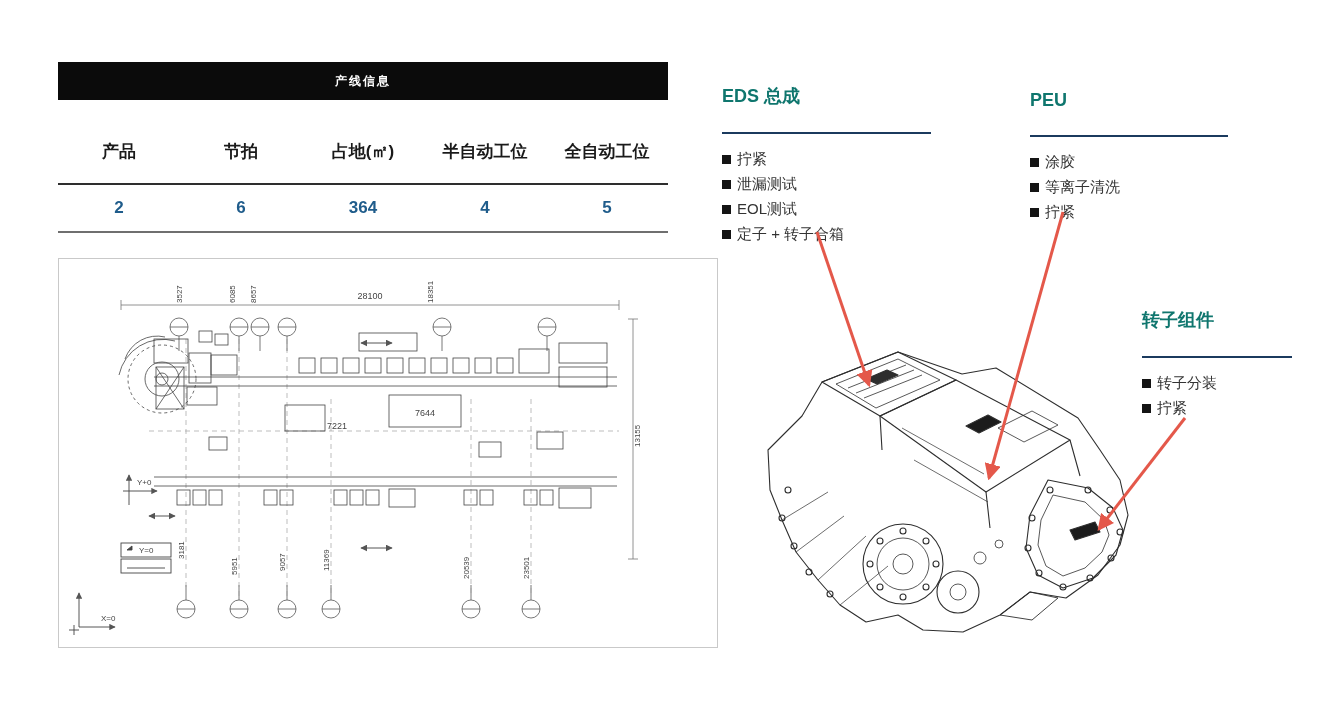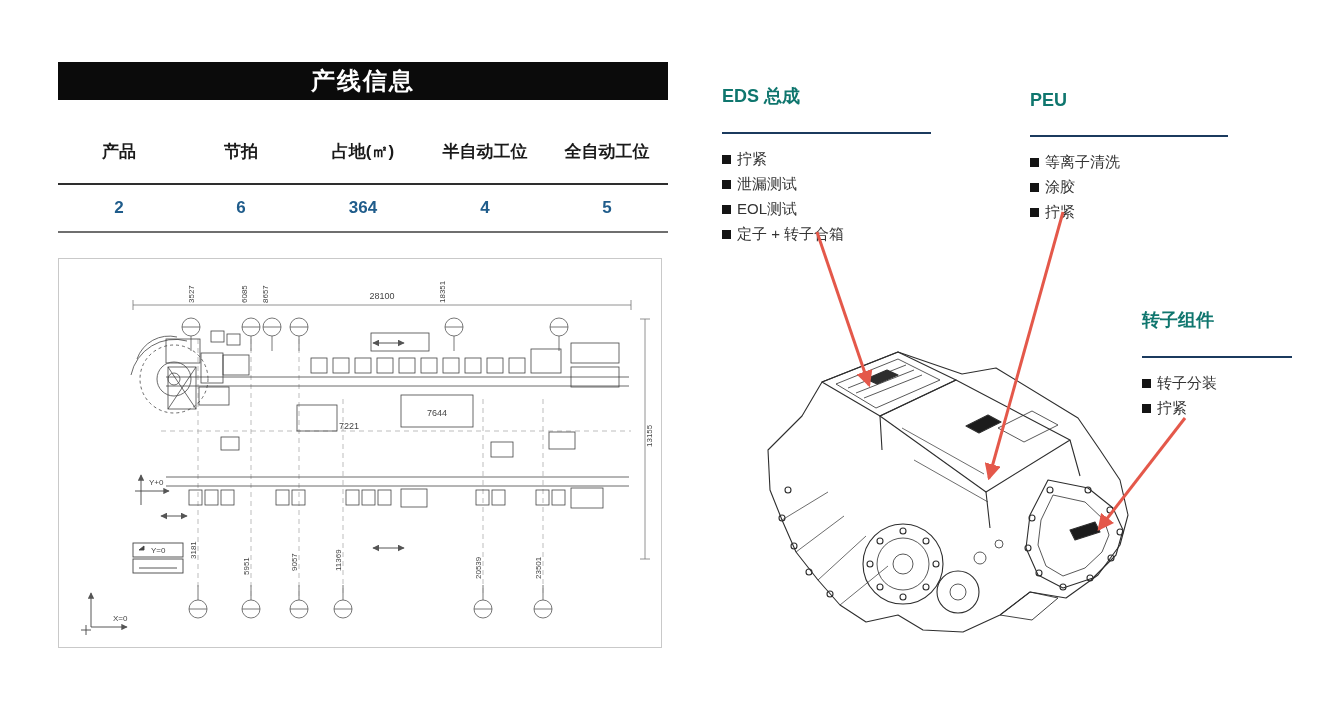--- a/index.html
+++ b/index.html
@@ -6,33 +6,33 @@
   body{
     width:1324px;height:706px;position:relative;overflow:hidden;
     background:#ffffff;
     font-family:"Liberation Sans","DejaVu Sans",sans-serif;
   }
   .abs{position:absolute;}
 
   
   #table-card{left:58px;top:62px;width:610px;}
   .tbl-title{
-    background:#0b0b0b;color:#ffffff;font-size:24px;font-weight:700;
+    background:#0b0b0b;color:#ffffff;font-size:12px;font-weight:700;
     text-align:center;height:38px;line-height:38px;letter-spacing:2px;
   }
   .tbl-row{display:flex;}
   .head-row{padding:40px 0 20px;border-bottom:2px solid #2e2e2e;}
   .head-cell{flex:1;text-align:center;font-size:17px;font-weight:700;color:#1a1a1a;}
   .val-row{padding:13px 0;border-bottom:2px solid #6f6f6f;}
   .val-cell{flex:1;text-align:center;font-size:17px;font-weight:600;color:#1f5c8b;}
 
   
   #cad-card{
-    left:58px;top:258px;width:604px;height:390px;
-    border:1px solid #c9c9c9;box-sizing:border-box;background:#fff;padding-left:12px;
+    left:58px;top:258px;width:660px;height:390px;
+    border:1px solid #c9c9c9;box-sizing:border-box;background:#fff;
   }
   #cad-card svg{display:block;}
   .dim{font-size:8px;fill:#444;}
   .dim9{font-size:9px;fill:#444;}
 
   
   .callout{position:absolute;}
   .callout .hd{
     font-size:18px;font-weight:700;color:#0f766e;
     padding-bottom:24px;border-bottom:2px solid #1b3a5e;
@@ -239,25 +239,25 @@
         <span>定子 + 转子合箱</span>
       </li>
   </ul>
 </section>
 
 <section class="callout" id="callout-peu">
   <div class="hd">PEU</div>
   <ul>
     <li>
         <span class="sq"></span>
+        <span>涂胶</span>
+      </li>
+    <li>
+        <span class="sq"></span>
         <span>等离子清洗</span>
-      </li>
-    <li>
-        <span class="sq"></span>
-        <span>涂胶</span>
       </li>
     <li>
         <span class="sq"></span>
         <span>拧紧</span>
       </li>
   </ul>
 </section>
 
 <section class="callout" id="callout-rotor">
   <div class="hd">转子组件</div>

